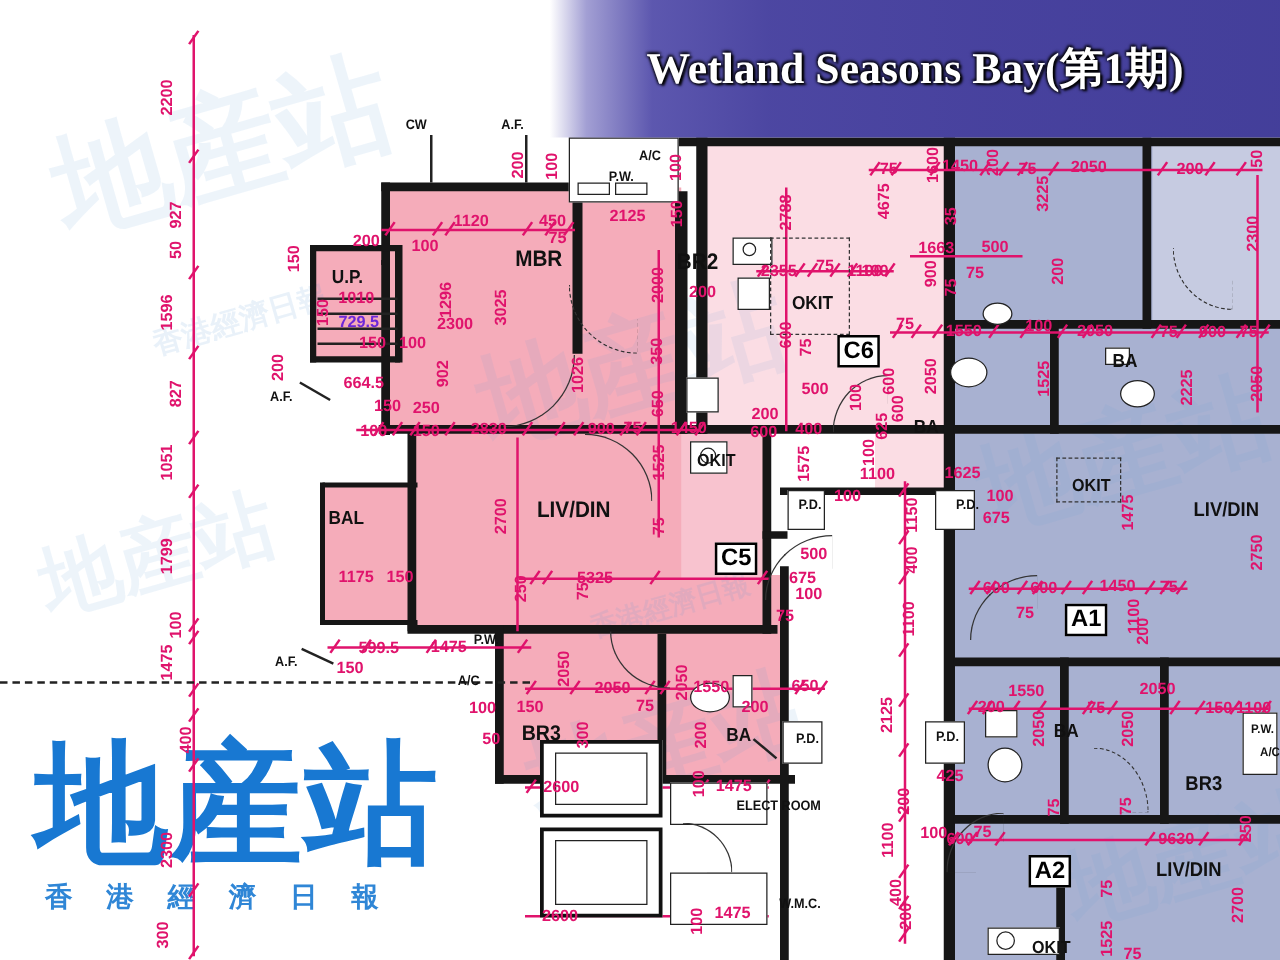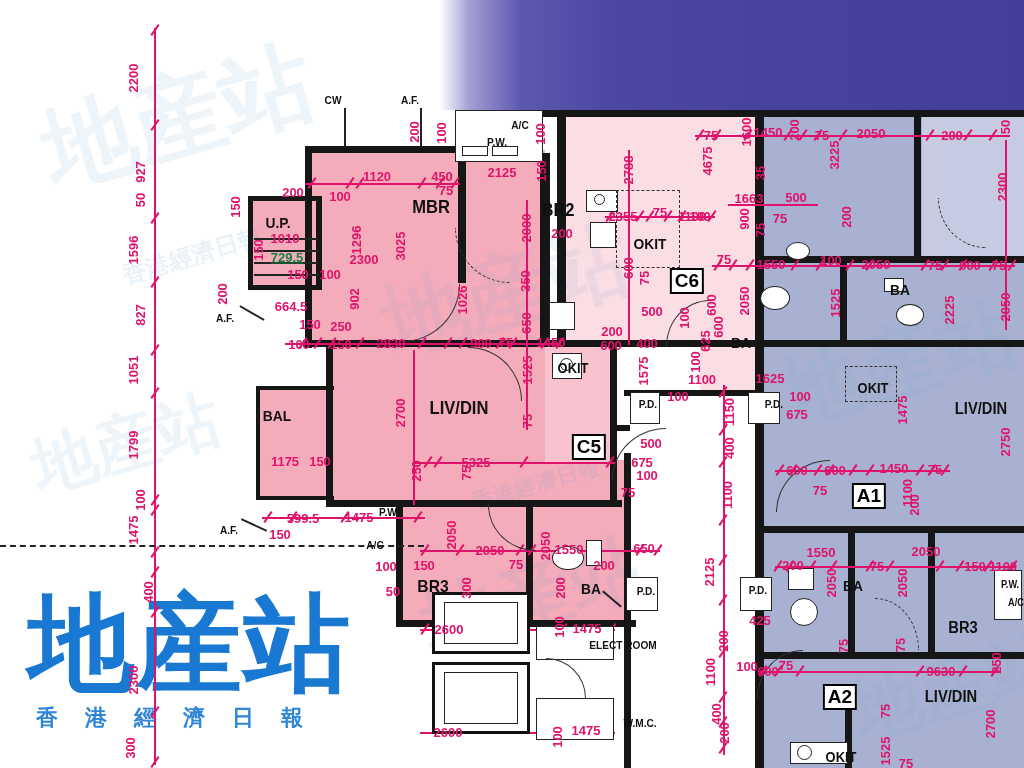--- a/index.html
+++ b/index.html
@@ -338,21 +338,21 @@
       <div class="dim" style="left: 293px; top: 192px; color: rgb(224, 19, 108);">200</div>
       <div class="dim" style="left: 340px; top: 196px; color: rgb(224, 19, 108);">100</div>
       <div class="dim" style="left: 377px; top: 176px; color: rgb(224, 19, 108);">1120</div>
       <div class="dim" style="left: 442px; top: 176px; color: rgb(224, 19, 108);">450</div>
       <div class="dim" style="left: 446px; top: 190px; color: rgb(224, 19, 108);">75</div>
       <div class="dim rot" style="left: 414px; top: 132px; color: rgb(224, 19, 108);">200</div>
       <div class="dim rot" style="left: 441px; top: 133px; color: rgb(224, 19, 108);">100</div>
       <div class="dim rot" style="left: 235px; top: 207px; color: rgb(224, 19, 108);">150</div>
       <div class="dim rot" style="left: 258px; top: 250px; color: rgb(224, 19, 108);">150</div>
       <div class="dim" style="left: 285px; top: 238px; color: rgb(224, 19, 108);">1010</div>
-      <div class="dim" style="left: 287px; top: 257px; color: #15803d; text-decoration: underline;">729.5</div>
+      <div class="dim" style="left: 287px; top: 257px; color: #6d28d9;">729.5</div>
       <div class="dim" style="left: 298px; top: 274px; color: rgb(224, 19, 108);">150</div>
       <div class="dim" style="left: 330px; top: 274px; color: rgb(224, 19, 108);">100</div>
       <div class="dim rot" style="left: 222px; top: 294px; color: rgb(224, 19, 108);">200</div>
       <div class="dim" style="left: 291px; top: 306px; color: rgb(224, 19, 108);">664.5</div>
       <div class="dim rot" style="left: 354px; top: 299px; color: rgb(224, 19, 108);">902</div>
       <div class="dim rot" style="left: 356px; top: 240px; color: rgb(224, 19, 108);">1296</div>
       <div class="dim rot" style="left: 400px; top: 246px; color: rgb(224, 19, 108);">3025</div>
       <div class="dim" style="left: 364px; top: 259px; color: rgb(224, 19, 108);">2300</div>
       <div class="dim rot" style="left: 462px; top: 300px; color: rgb(224, 19, 108);">1026</div>
       <div class="dim" style="left: 310px; top: 324px; color: rgb(224, 19, 108);">150</div>
@@ -492,14 +492,15 @@
       <div class="dim rot" style="left: 885px; top: 751px; color: rgb(224, 19, 108);">1525</div>
       <div class="dim" style="left: 906px; top: 763px; color: rgb(224, 19, 108);">75</div>
     </div>
 
   <div id="logo">
     <div id="logo-main" style="color: rgb(24, 120, 210);">地産站</div>
     <div id="logo-sub" style="color: rgb(47, 134, 214);">香港經濟日報</div>
   </div>
 
   <div id="banner">
+    <div class="banner-line" id="banner-line1">Wetland Seasons Bay(第1期)</div>
   </div>
 </div>
 
 </body></html>

